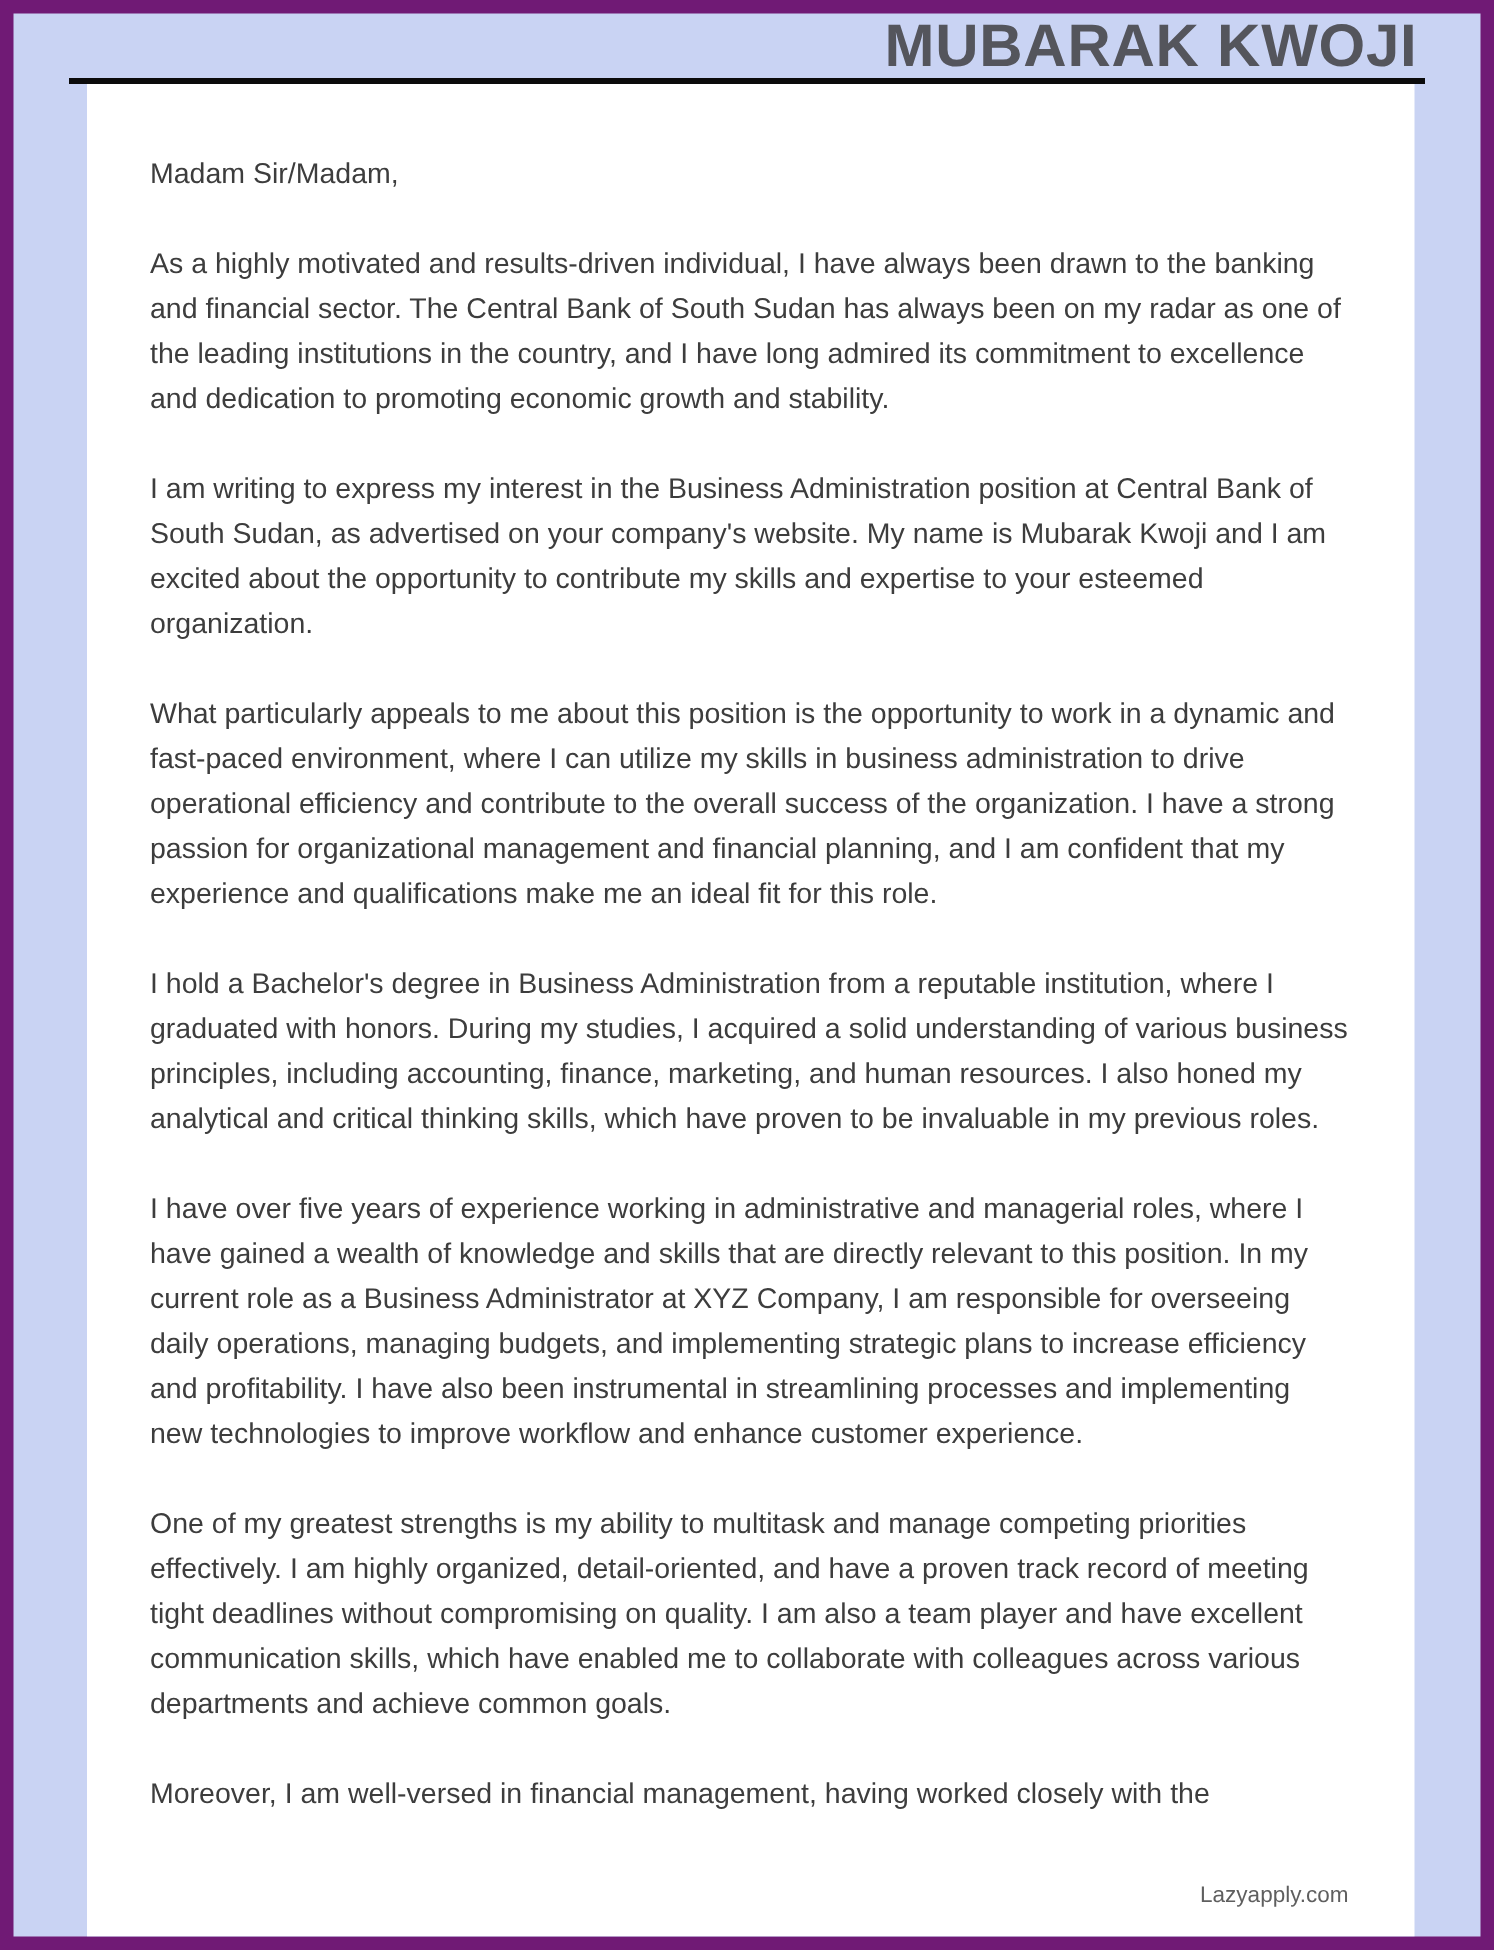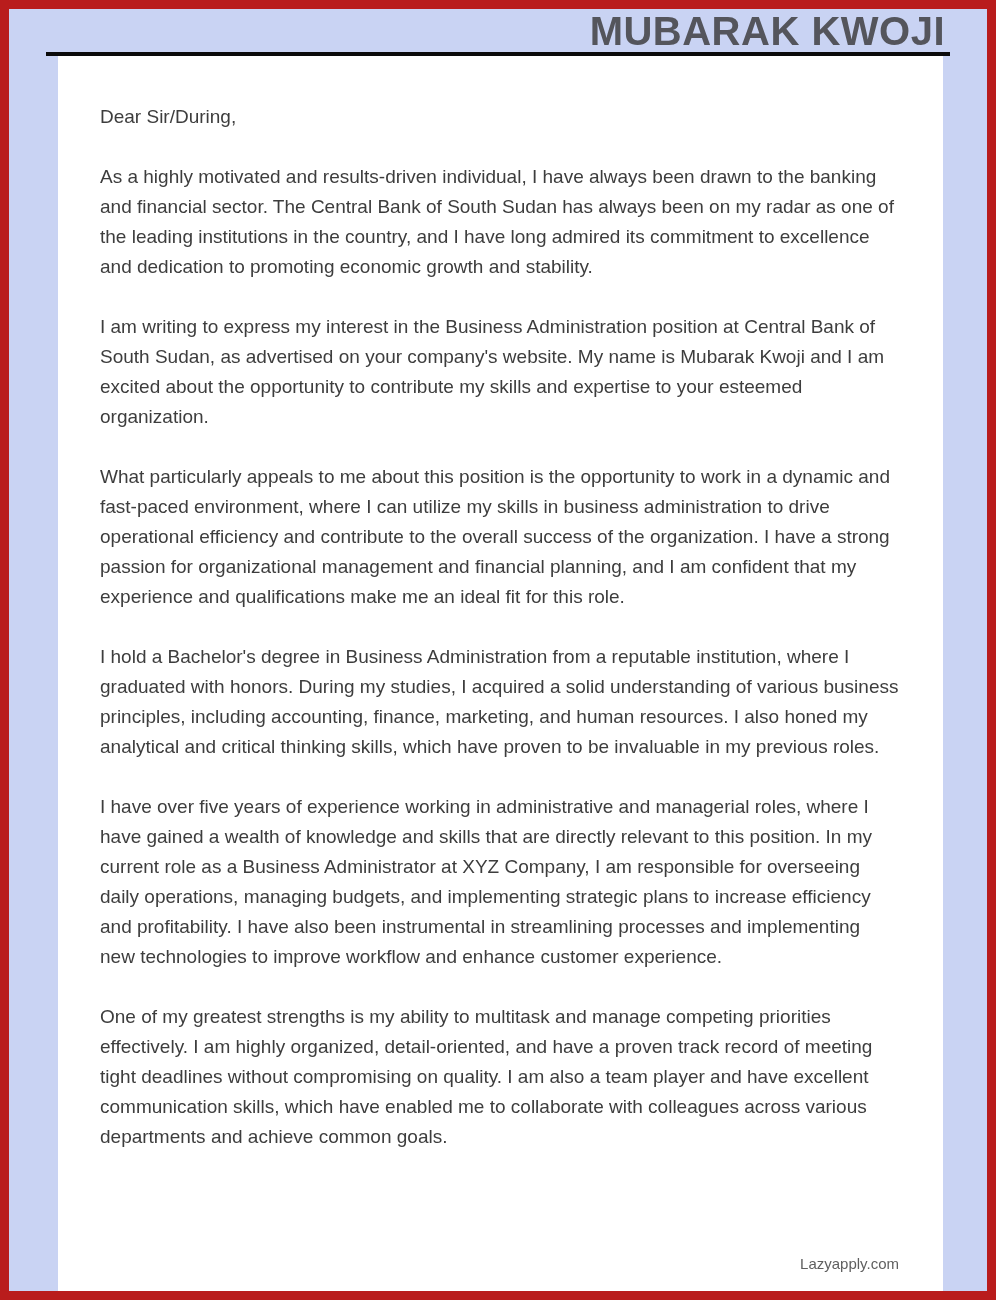--- a/index.html
+++ b/index.html
@@ -10,21 +10,21 @@
     width: 996px;
     height: 1300px;
     font-family: "Liberation Sans", sans-serif;
     background: #12112c;
     position: relative;
   }
   .frame {
     position: absolute;
     inset: 0;
     box-sizing: border-box;
-    border: 9px solid #b91c1c;
+    border: 9px solid #701a75;
     background: #c9d3f3;
     overflow: hidden;
     display: flex;
     flex-direction: column;
   }
   .header {
     height: 43px;
     flex: 0 0 auto;
     text-align: right;
     padding-right: 42px;
@@ -74,24 +74,25 @@
 
 <div class="frame">
 
   <div class="header">
     <h1 class="title">MUBARAK KWOJI</h1>
   </div>
 
   <div class="divider"></div>
 
   <div class="page">
-    <p>Dear Sir/During,</p>
+    <p>Madam Sir/Madam,</p>
     <p>As a highly motivated and results-driven individual, I have always been drawn to the banking and financial sector. The Central Bank of South Sudan has always been on my radar as one of the leading institutions in the country, and I have long admired its commitment to excellence and dedication to promoting economic growth and stability.</p>
     <p>I am writing to express my interest in the Business Administration position at Central Bank of South Sudan, as advertised on your company's website. My name is Mubarak Kwoji and I am excited about the opportunity to contribute my skills and expertise to your esteemed organization.</p>
     <p>What particularly appeals to me about this position is the opportunity to work in a dynamic and fast-paced environment, where I can utilize my skills in business administration to drive operational efficiency and contribute to the overall success of the organization. I have a strong passion for organizational management and financial planning, and I am confident that my experience and qualifications make me an ideal fit for this role.</p>
     <p>I hold a Bachelor's degree in Business Administration from a reputable institution, where I graduated with honors. During my studies, I acquired a solid understanding of various business principles, including accounting, finance, marketing, and human resources. I also honed my analytical and critical thinking skills, which have proven to be invaluable in my previous roles.</p>
     <p>I have over five years of experience working in administrative and managerial roles, where I have gained a wealth of knowledge and skills that are directly relevant to this position. In my current role as a Business Administrator at XYZ Company, I am responsible for overseeing daily operations, managing budgets, and implementing strategic plans to increase efficiency and profitability. I have also been instrumental in streamlining processes and implementing new technologies to improve workflow and enhance customer experience.</p>
     <p>One of my greatest strengths is my ability to multitask and manage competing priorities effectively. I am highly organized, detail-oriented, and have a proven track record of meeting tight deadlines without compromising on quality. I am also a team player and have excellent communication skills, which have enabled me to collaborate with colleagues across various departments and achieve common goals.</p>
+    <p>Moreover, I am well-versed in financial management, having worked closely with the</p>
   </div>
 
   <div class="watermark">Lazyapply.com</div>
 
 </div>
 
 </body></html>

